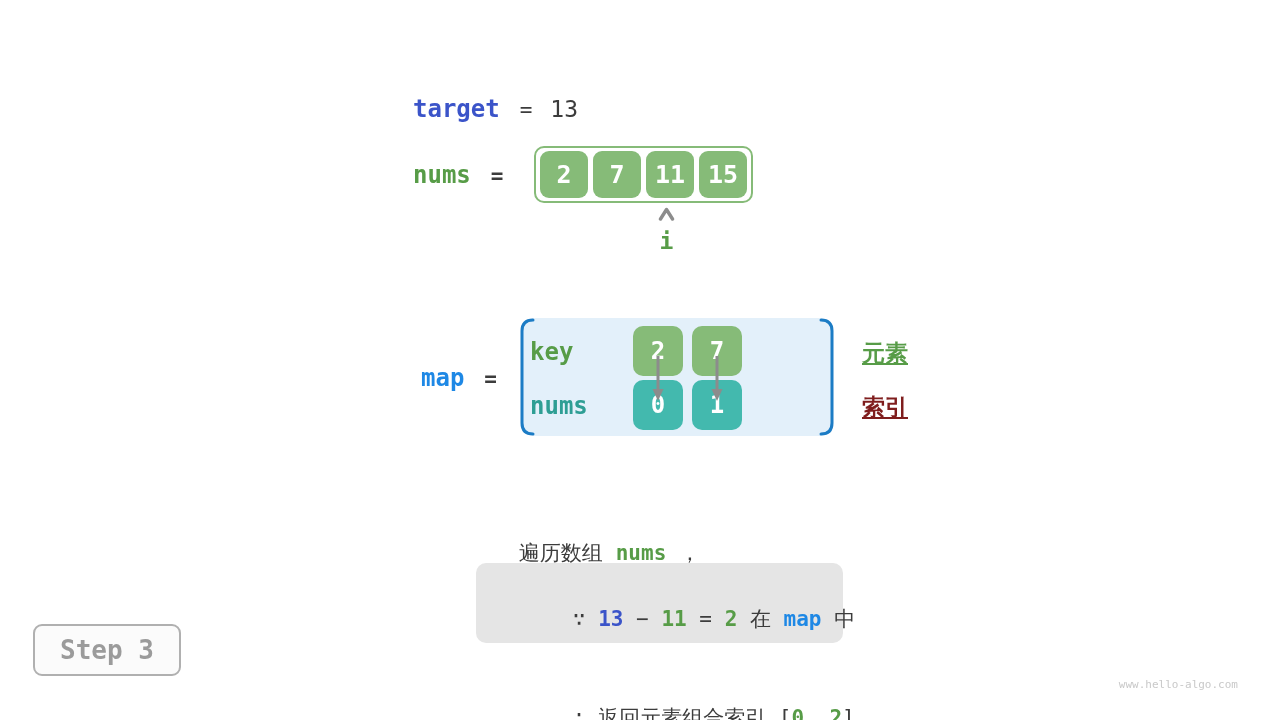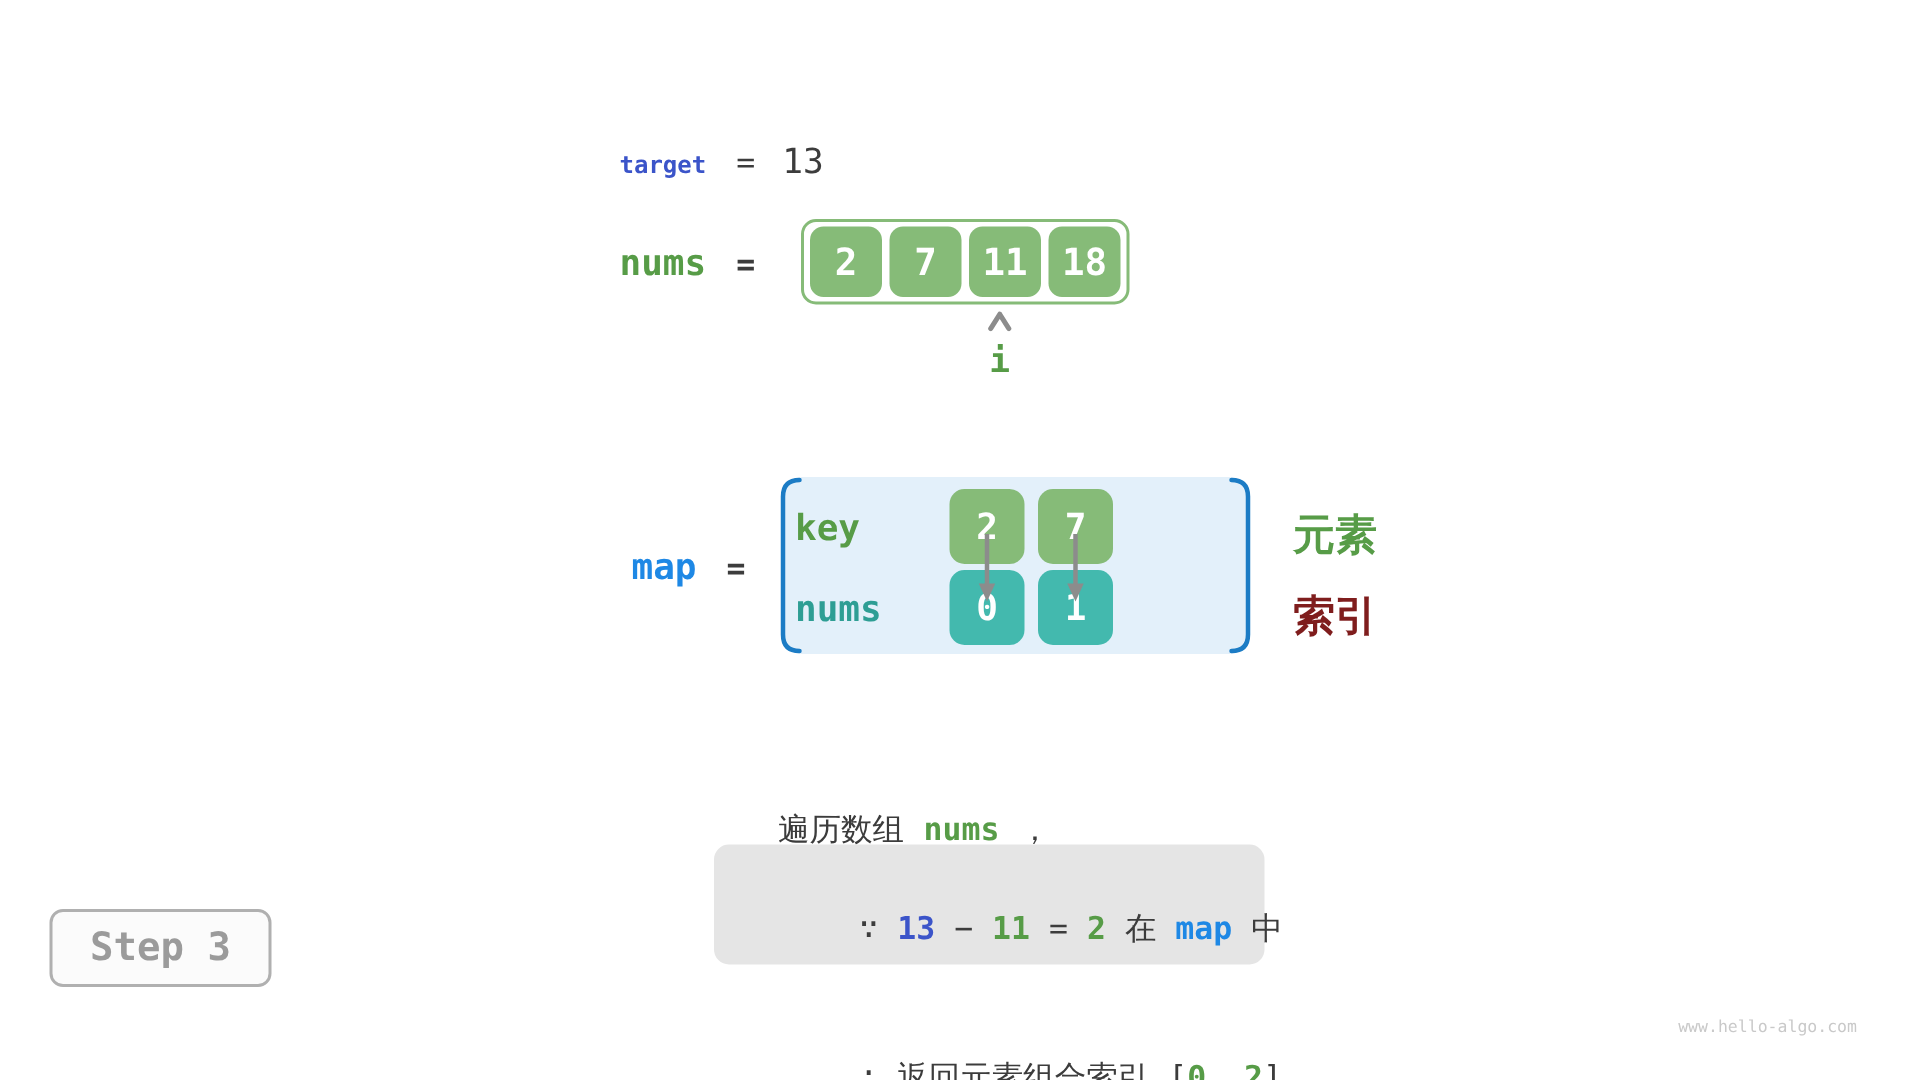--- a/index.html
+++ b/index.html
@@ -10,21 +10,21 @@
     background: #ffffff;
     overflow: hidden;
     font-family: "DejaVu Sans", sans-serif;
     color: #3C3C3C;
   }
   .mono { font-family: "DejaVu Sans Mono", "Liberation Mono", monospace; }
   .abs { position: absolute; }
 
   
   .var-row { display: inline-flex; align-items: baseline; white-space: pre; }
-  .lbl-target { color: #3B54C9; font-weight: bold; font-size: 16px; }
+  .lbl-target { color: #3B54C9; font-weight: bold; font-size: 24px; }
   .lbl-nums   { color: #579C47; font-weight: bold; font-size: 24px; }
   .lbl-map    { color: #1E88E5; font-weight: bold; font-size: 24px; }
   .eq { color: #3C3C3C; font-size: 21px; margin: 0 0 0 20px; }
   .eq-b { font-weight: bold; }
   .val-plain { color: #3C3C3C; font-size: 23px; margin-left: 18px; }
 
   
   .nums-array {
     left: 534px; top: 146px;
     width: 219px; height: 57px;
@@ -75,21 +75,21 @@
   .cell-teal  { background: #43B9AE; }
   .key-0 { left: 633px; top: 326px; }
   .key-1 { left: 692px; top: 326px; }
   .val-0 { left: 633px; top: 380px; }
   .val-1 { left: 692px; top: 380px; }
 
   .map-arrow { width: 14px; height: 46px; }
   .arrow-0 { left: 651px; top: 356px; }
   .arrow-1 { left: 710px; top: 356px; }
 
-  .anno { font-weight: bold; font-size: 28px; }
+  .anno { font-weight: bold; font-size: 23px; text-decoration: underline; }
   .anno-element { left: 862px; top: 338px; color: #579C47; }
   .anno-index   { left: 862px; top: 392px; color: #7f1d1d; }
 
   
   .caption { left: 492px; top: 515px; font-size: 21px; color: #3C3C3C; white-space: pre; }
   .caption .code { color: #579C47; font-weight: bold; margin: 0 13px; }
 
   .note-box {
     left: 476px; top: 563px;
     width: 367px; height: 80px;
@@ -99,21 +99,21 @@
     font-size: 21px;
     line-height: 33px;
   }
   .note-line { white-space: pre; color: #3C3C3C; }
   .t-blue  { color: #3B54C9; font-weight: bold; }
   .t-green { color: #579C47; font-weight: bold; }
   .t-cyan  { color: #1E88E5; font-weight: bold; }
 
   
   .step-badge {
-    left: 33px; top: 606px;
+    left: 33px; top: 624px;
     width: 148px; height: 52px;
     background: #FBFBFB;
     border: 2px solid #B0B0B0;
     border-radius: 9px;
     display: flex; align-items: center; justify-content: center;
     color: #9B9B9B; font-weight: bold; font-size: 26px;
   }
   .watermark {
     right: 42px; top: 678px;
     color: #C9C9C9; font-size: 11px;
@@ -132,21 +132,21 @@
 
   <div class="abs var-row mono" style="left:413px; top:161px;">
     <span class="lbl-nums">nums</span>
     <span class="eq eq-b">=</span>
   </div>
 
   <div class="abs nums-array">
     <div class="num-cell mono">2</div>
     <div class="num-cell mono">7</div>
     <div class="num-cell mono">11</div>
-    <div class="num-cell mono">18</div>
+    <div class="num-cell mono">15</div>
   </div>
 
   <svg class="abs pointer-caret" viewBox="0 0 17 14">
     <path d="M2.5 12 L8.5 2.5 L14.5 12" fill="none" stroke="#8C8C8C" stroke-width="3.4" stroke-linecap="round" stroke-linejoin="round"></path>
   </svg>
   <div class="abs pointer-label mono">i</div>
 
   <div class="abs var-row mono" style="left:421px; top:364px;">
     <span class="lbl-map">map</span>
     <span class="eq eq-b">=</span>

